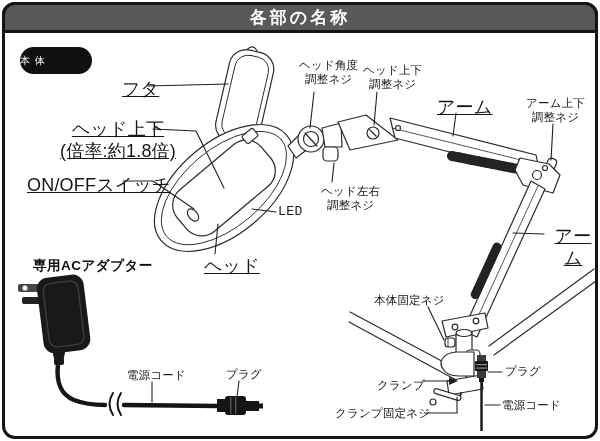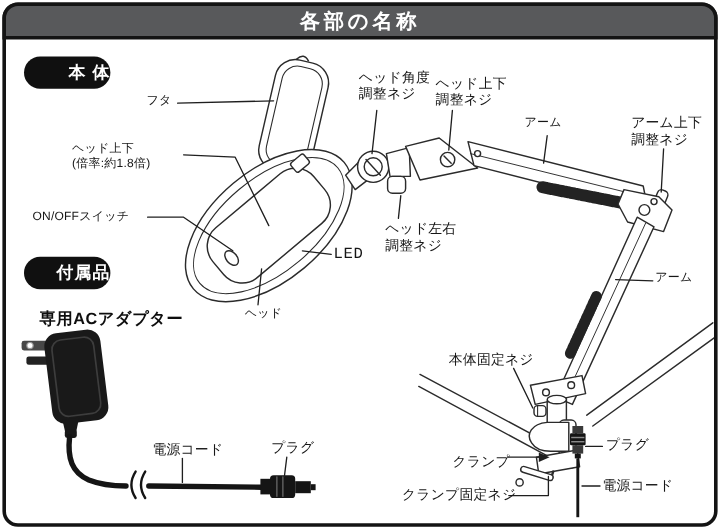--- a/index.html
+++ b/index.html
@@ -6,26 +6,26 @@
   .frame{position:relative;width:600px;height:441px;background:#fff;overflow:hidden;
          font-family:"Liberation Sans","DejaVu Sans",sans-serif;}
   .outer-border{position:absolute;inset:2px;border:3px solid #141414;border-radius:13px;
                 z-index:5;pointer-events:none;}
   .titlebar{position:absolute;left:2px;top:2px;right:2px;height:31px;box-sizing:border-box;
             background:#58595b;border:3px solid #141414;border-radius:13px 13px 0 0;
             display:flex;align-items:center;justify-content:center;z-index:6;}
   .titlebar span{color:#fff;font-weight:bold;font-size:17px;letter-spacing:3px;}
   svg.art{position:absolute;left:0;top:0;z-index:1;}
   .lbl{position:absolute;z-index:3;color:#161616;font-size:11.5px;line-height:1.22;
-       white-space:pre-line;letter-spacing:0.2px;}
-  .lbl.big{font-size:10px;}
+       white-space:pre-line;letter-spacing:0.2px;text-align:center;}
+  .lbl.big{font-size:18px;text-decoration:underline;}
   .lbl.latin{font-size:13px;letter-spacing:0.5px;}
   .badge{position:absolute;z-index:3;width:72px;height:27px;background:#101010;color:#fff;
-         border-radius:14px;display:flex;align-items:center;justify-content:flex-end;
-         font-weight:bold;font-size:14px;letter-spacing:1px;}
+         border-radius:14px;display:flex;align-items:center;justify-content:flex-start;
+         font-weight:normal;font-size:10px;letter-spacing:1px;}
   .accname{position:absolute;z-index:3;font-weight:bold;font-size:13.5px;color:#0e0e0e;
            letter-spacing:0.5px;}
 </style>
 </head>
 <body>
 
 <div class="frame">
 
   <div class="titlebar">
     <span>各部の名称</span>
@@ -159,23 +159,20 @@
       <line x1="502" y1="372" x2="488" y2="372"></line>
       <line x1="500" y1="405" x2="485" y2="405"></line>
       <line x1="152" y1="382" x2="152" y2="402"></line>
       <line x1="239" y1="381" x2="237" y2="397"></line>
     </g>
   </svg>
 
   <div class="badge" style="left:20px;top:47px;">
     <span>本 体</span>
   </div>
-  <div class="badge" style="left:20px;top:214px;">
-    <span>付属品</span>
-  </div>
   <div class="accname" style="left:33px;top:244px;margin-top:13px;">専用ACアダプター</div>
 
   <div class="lbl big" style="left:122px;top:79px;">フタ</div>
   <div class="lbl big" style="left:60px;top:119px;">ヘッド上下
 (倍率:約1.8倍)</div>
   <div class="lbl big" style="left:27px;top:175px;">ON/OFFスイッチ</div>
   <div class="lbl" style="left:299px;top:58px;">ヘッド角度
 調整ネジ</div>
   <div class="lbl" style="left:363px;top:63px;">ヘッド上下
 調整ネジ</div>

